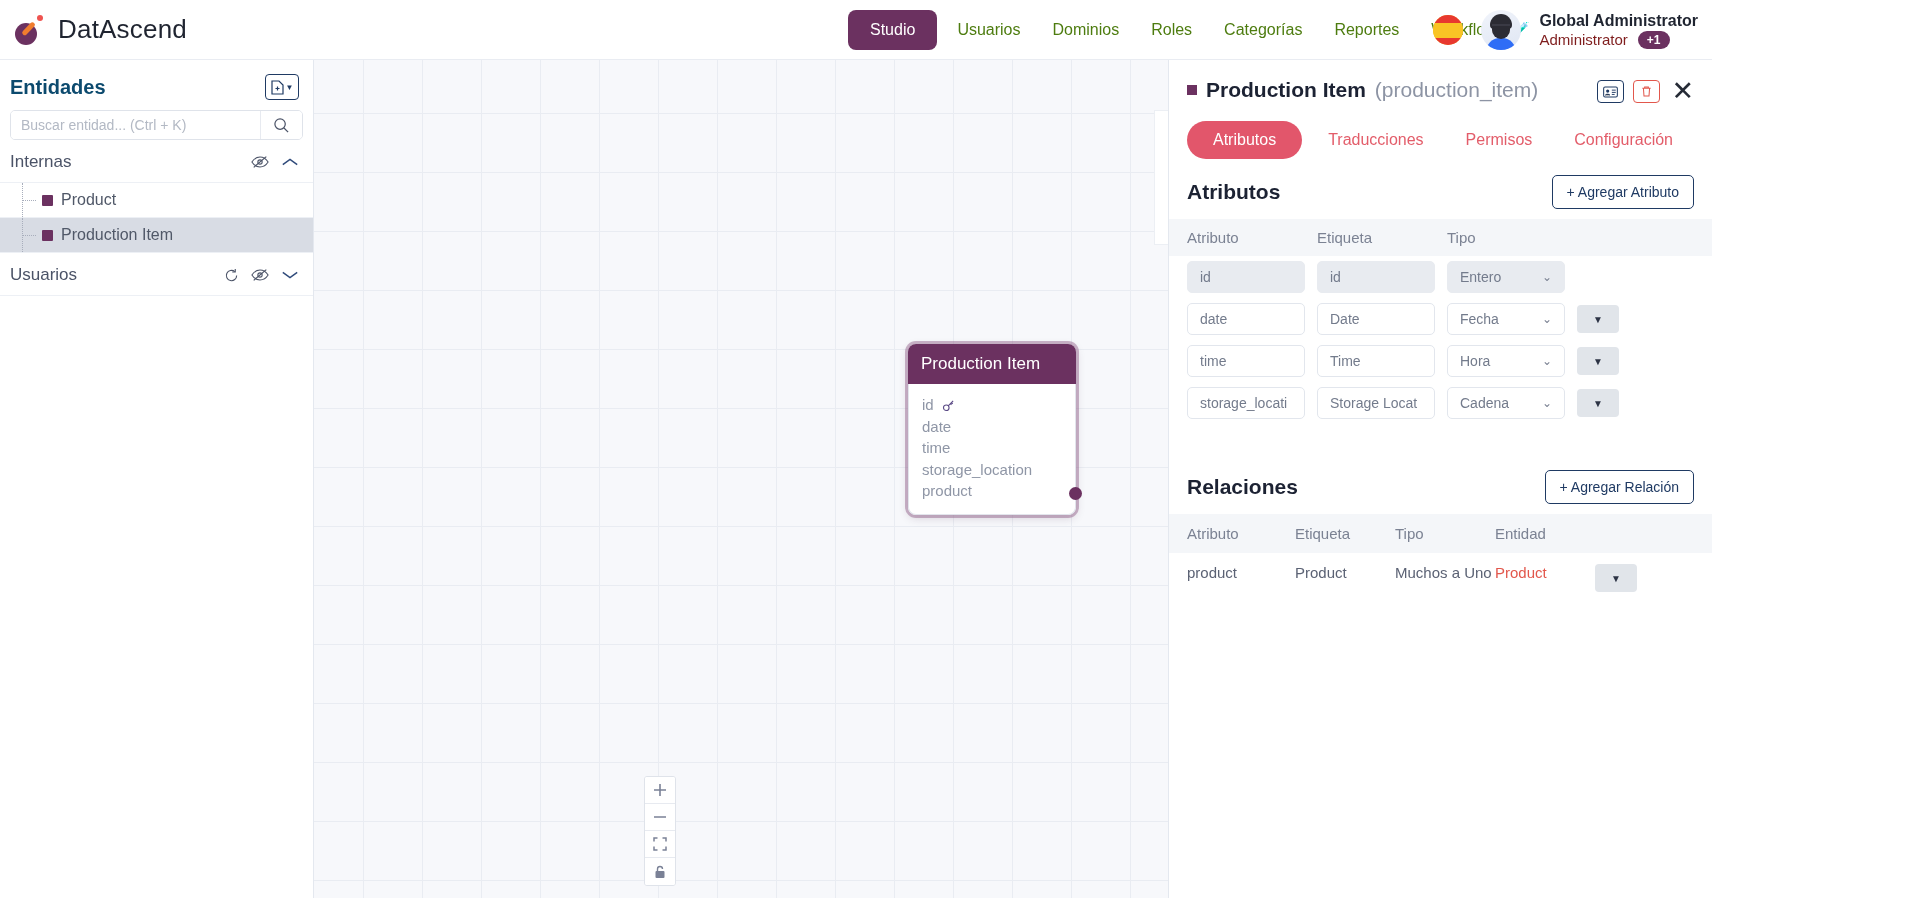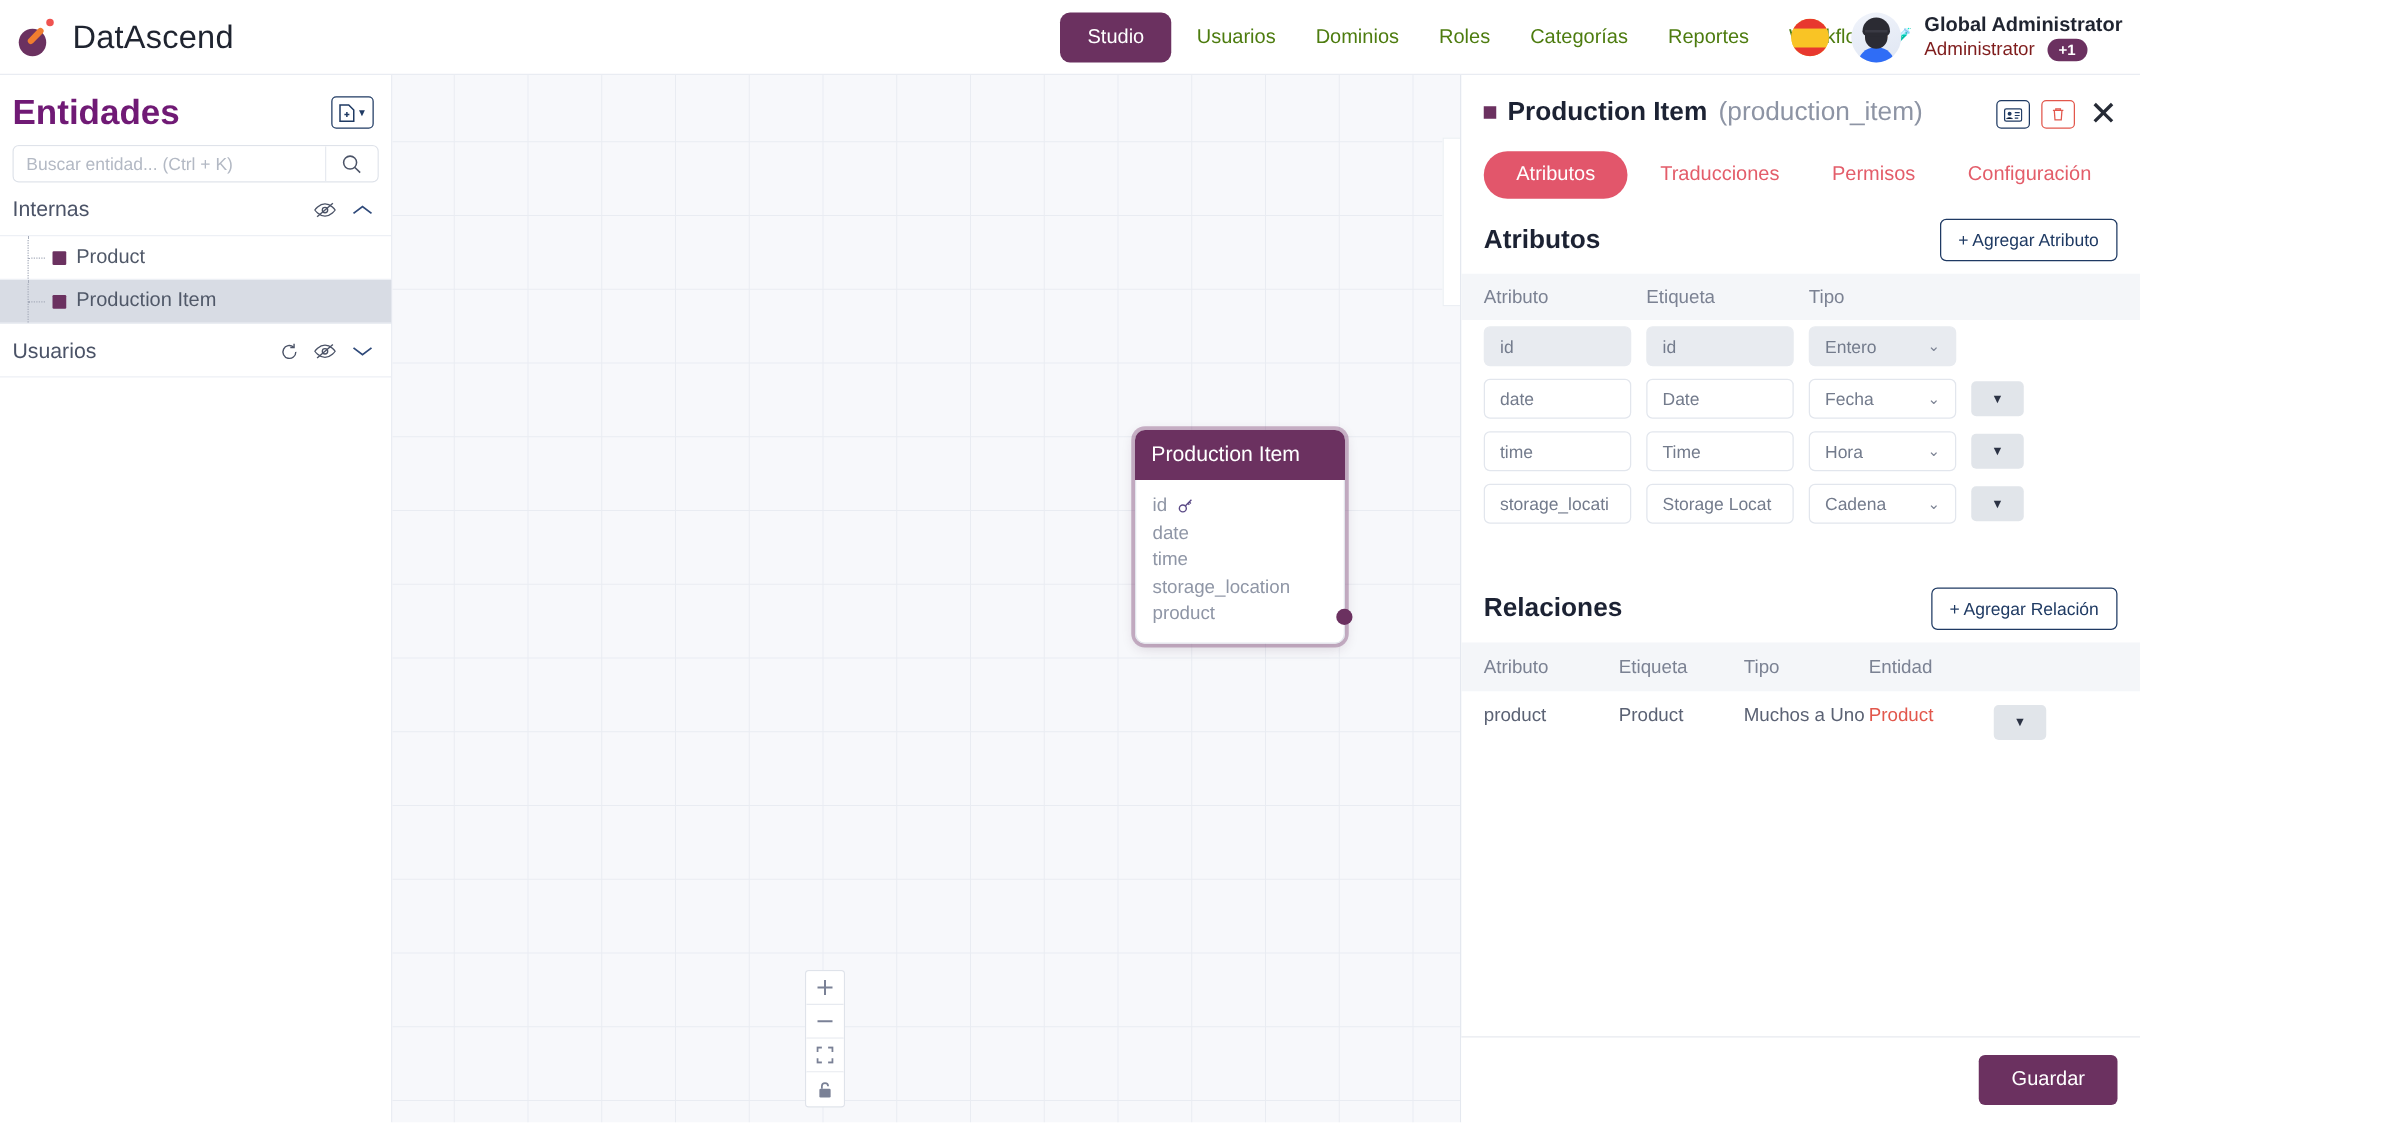--- a/index.html
+++ b/index.html
@@ -81,21 +81,21 @@
   
   .body { flex: 1; display: flex; position: relative; min-height: 0; }
 
   
   .sidebar {
     width: 314px; flex: 0 0 314px;
     background: #fff; border-right: 1px solid #e4e8ef;
     display: flex; flex-direction: column;
   }
   .sb-head { display: flex; align-items: center; justify-content: space-between; padding: 14px 14px 8px 10px; }
-  .sb-title { font-size: 28px; font-weight: bold; color: #701a75; }
+  .sb-title { font-size: 20px; font-weight: bold; color: #0c4a6e; }
   .newdoc-btn {
     width: 34px; height: 26px; border: 1px solid #1f3a63; border-radius: 4px;
     display: flex; align-items: center; justify-content: center; gap: 2px; background: #fff;
   }
   .search-wrap { margin: 2px 10px 0 10px; display: flex; border: 1px solid #dfe3ea; border-radius: 5px; overflow: hidden; height: 30px; }
   .search-input {
     flex: 1; border: none; outline: none; padding: 0 10px;
     font-size: 14px; color: #6b7280; font-family: "Liberation Sans", sans-serif;
   }
   .search-input::placeholder { color: #b3b9c4; }
@@ -521,19 +521,16 @@
 
       <div class="rel-row">
         <span class="rc1">product</span>
         <span class="rc2">Product</span>
         <span class="rc3">Muchos a Uno</span>
         <span class="rc4">Product</span>
         <span class="row-menu">▼</span>
       </div>
 
 
-      <div class="panel-footer">
-        <button class="save-btn">Guardar</button>
-      </div>
     </div>
 
   </div>
 </div>
 
 </body></html>

